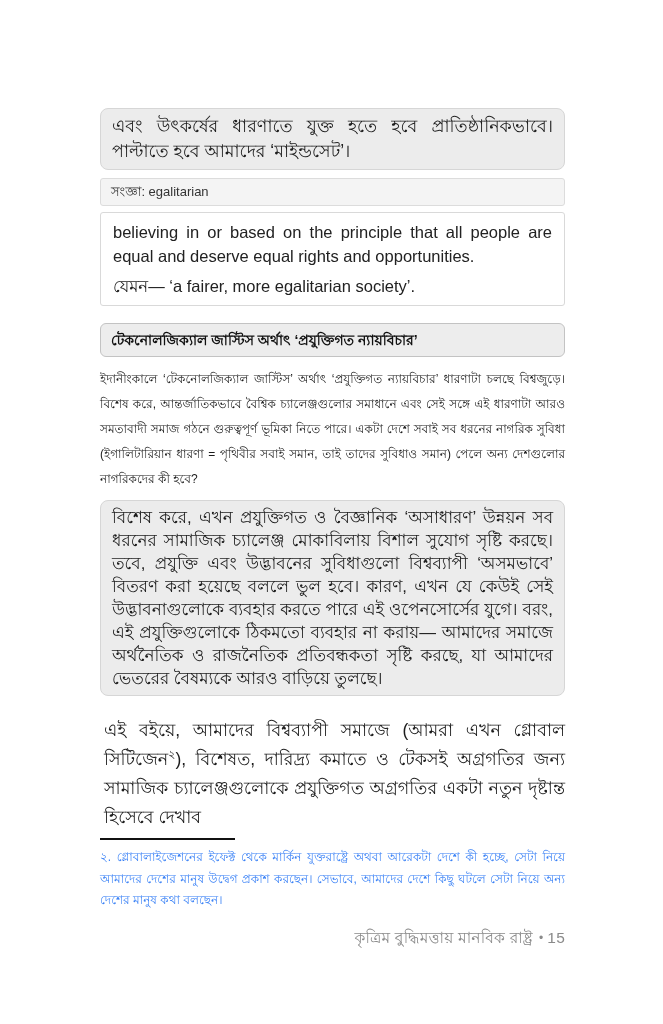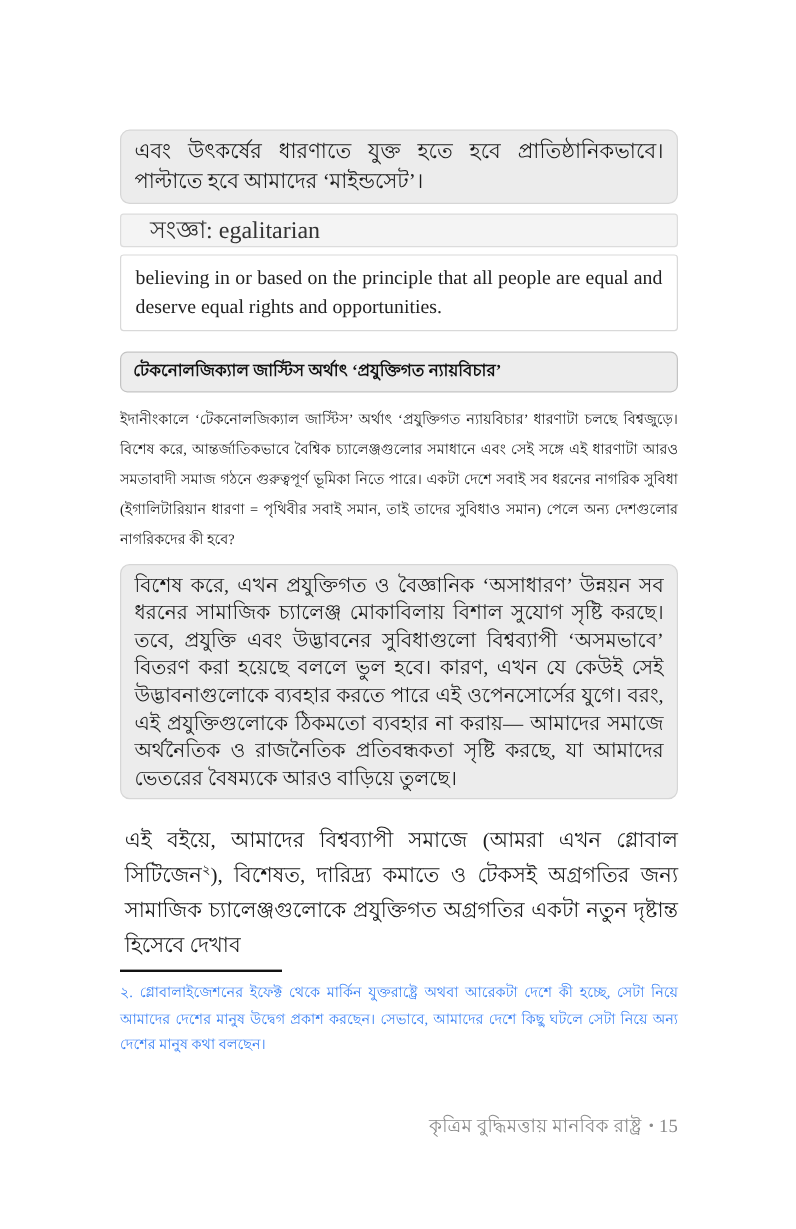--- a/index.html
+++ b/index.html
@@ -1,21 +1,21 @@
 <!DOCTYPE html>
 <html lang="bn"><head>
 <meta charset="utf-8">
 <style>
   html,body{margin:0;padding:0;}
   body{background:#ffffff;}
   .page{
     position:relative;
     width:663px;height:1024px;
     background:#ffffff;
-    font-family:Liberation Serif, serif;
+    font-family:Liberation Sans, sans-serif;
     color:#1c1c1c;
     overflow:hidden;
   }
   .content{
     position:absolute;
     left:100px;top:108px;
     width:465px;
   }
   .quote-box{
     background:#ececec;
@@ -24,22 +24,22 @@
     padding:5px 11px;
     font-size:17.5px;
     line-height:25px;
     text-align:justify;
     margin-bottom:8px;
   }
   .def-label-box{
     background:#f4f4f4;
     border:1px solid #dcdcdc;
     border-radius:3px;
-    padding:1px 24px;
-    font-size:20px;
+    padding:1px 10px;
+    font-size:13px;
     line-height:24px;
     margin-bottom:6px;
     color:#333;
   }
   .def-box{
     background:#ffffff;
     border:1px solid #d9d9d9;
     border-radius:3px;
     padding:7px 12px;
     font-size:16.5px;
@@ -115,20 +115,21 @@
     <div class="quote-box">
       <span>এবং উৎকর্ষের ধারণাতে যুক্ত হতে হবে প্রাতিষ্ঠানিকভাবে। পাল্টাতে হবে আমাদের ‘মাইন্ডসেট’।</span>
     </div>
 
     <div class="def-label-box">
       <span>সংজ্ঞা: egalitarian</span>
     </div>
 
     <div class="def-box">
       <div class="body">believing in or based on the principle that all people are equal and deserve equal rights and opportunities.</div>
+      <div class="example">যেমন— ‘a fairer, more egalitarian society’.</div>
     </div>
 
     <div class="section-heading-box">
       <span>টেকনোলজিক্যাল জাস্টিস অর্থাৎ ‘প্রযুক্তিগত ন্যায়বিচার’</span>
     </div>
 
     <p class="body-para">ইদানীংকালে ‘টেকনোলজিক্যাল জাস্টিস’ অর্থাৎ ‘প্রযুক্তিগত ন্যায়বিচার’ ধারণাটা চলছে বিশ্বজুড়ে। বিশেষ করে, আন্তর্জাতিকভাবে বৈশ্বিক চ্যালেঞ্জগুলোর সমাধানে এবং সেই সঙ্গে এই ধারণাটা আরও সমতাবাদী সমাজ গঠনে গুরুত্বপূর্ণ ভূমিকা নিতে পারে। একটা দেশে সবাই সব ধরনের নাগরিক সুবিধা (ইগালিটারিয়ান ধারণা = পৃথিবীর সবাই সমান, তাই তাদের সুবিধাও সমান) পেলে অন্য দেশগুলোর নাগরিকদের কী হবে?</p>
 
     <div class="highlight-box">
       <span>বিশেষ করে, এখন প্রযুক্তিগত ও বৈজ্ঞানিক ‘অসাধারণ’ উন্নয়ন সব ধরনের সামাজিক চ্যালেঞ্জ মোকাবিলায় বিশাল সুযোগ সৃষ্টি করছে। তবে, প্রযুক্তি এবং উদ্ভাবনের সুবিধাগুলো বিশ্বব্যাপী ‘অসমভাবে’ বিতরণ করা হয়েছে বললে ভুল হবে। কারণ, এখন যে কেউই সেই উদ্ভাবনাগুলোকে ব্যবহার করতে পারে এই ওপেনসোর্সের যুগে। বরং, এই প্রযুক্তিগুলোকে ঠিকমতো ব্যবহার না করায়— আমাদের সমাজে অর্থনৈতিক ও রাজনৈতিক প্রতিবন্ধকতা সৃষ্টি করছে, যা আমাদের ভেতরের বৈষম্যকে আরও বাড়িয়ে তুলছে।</span>

